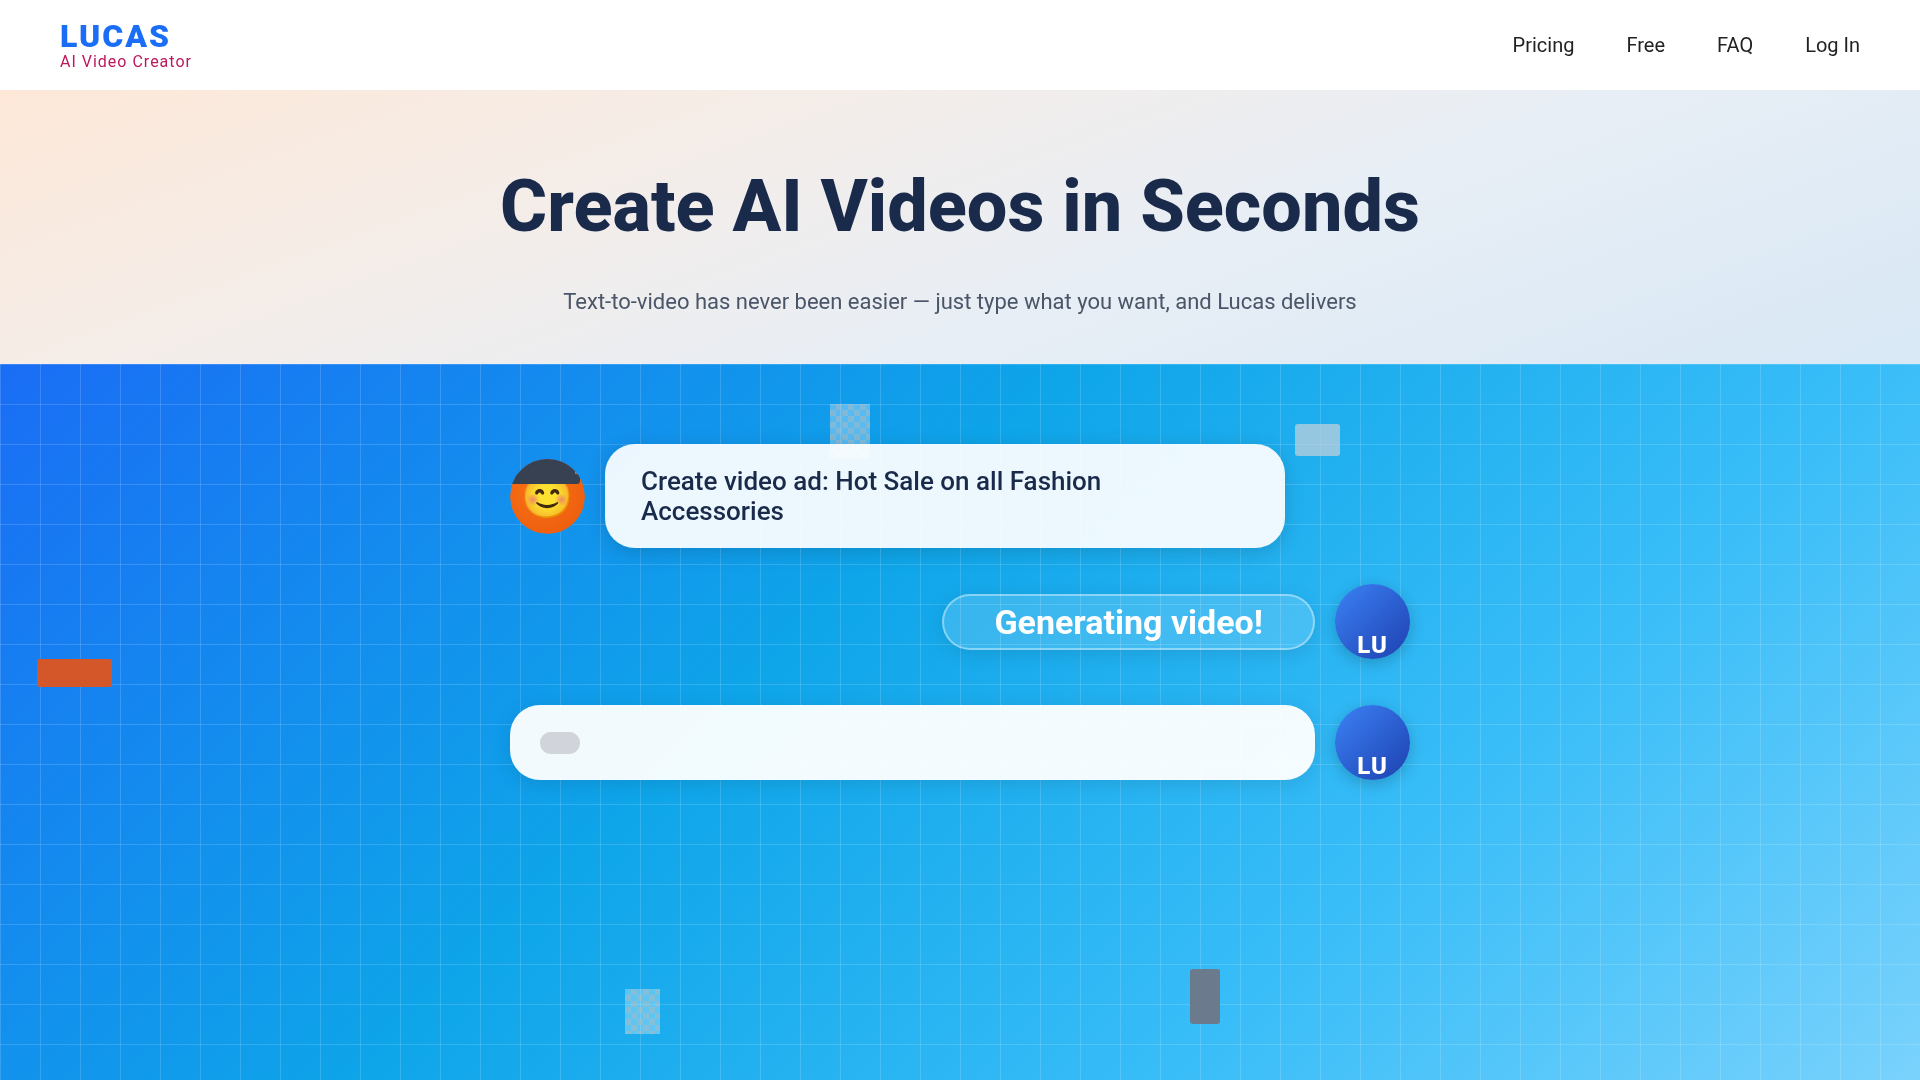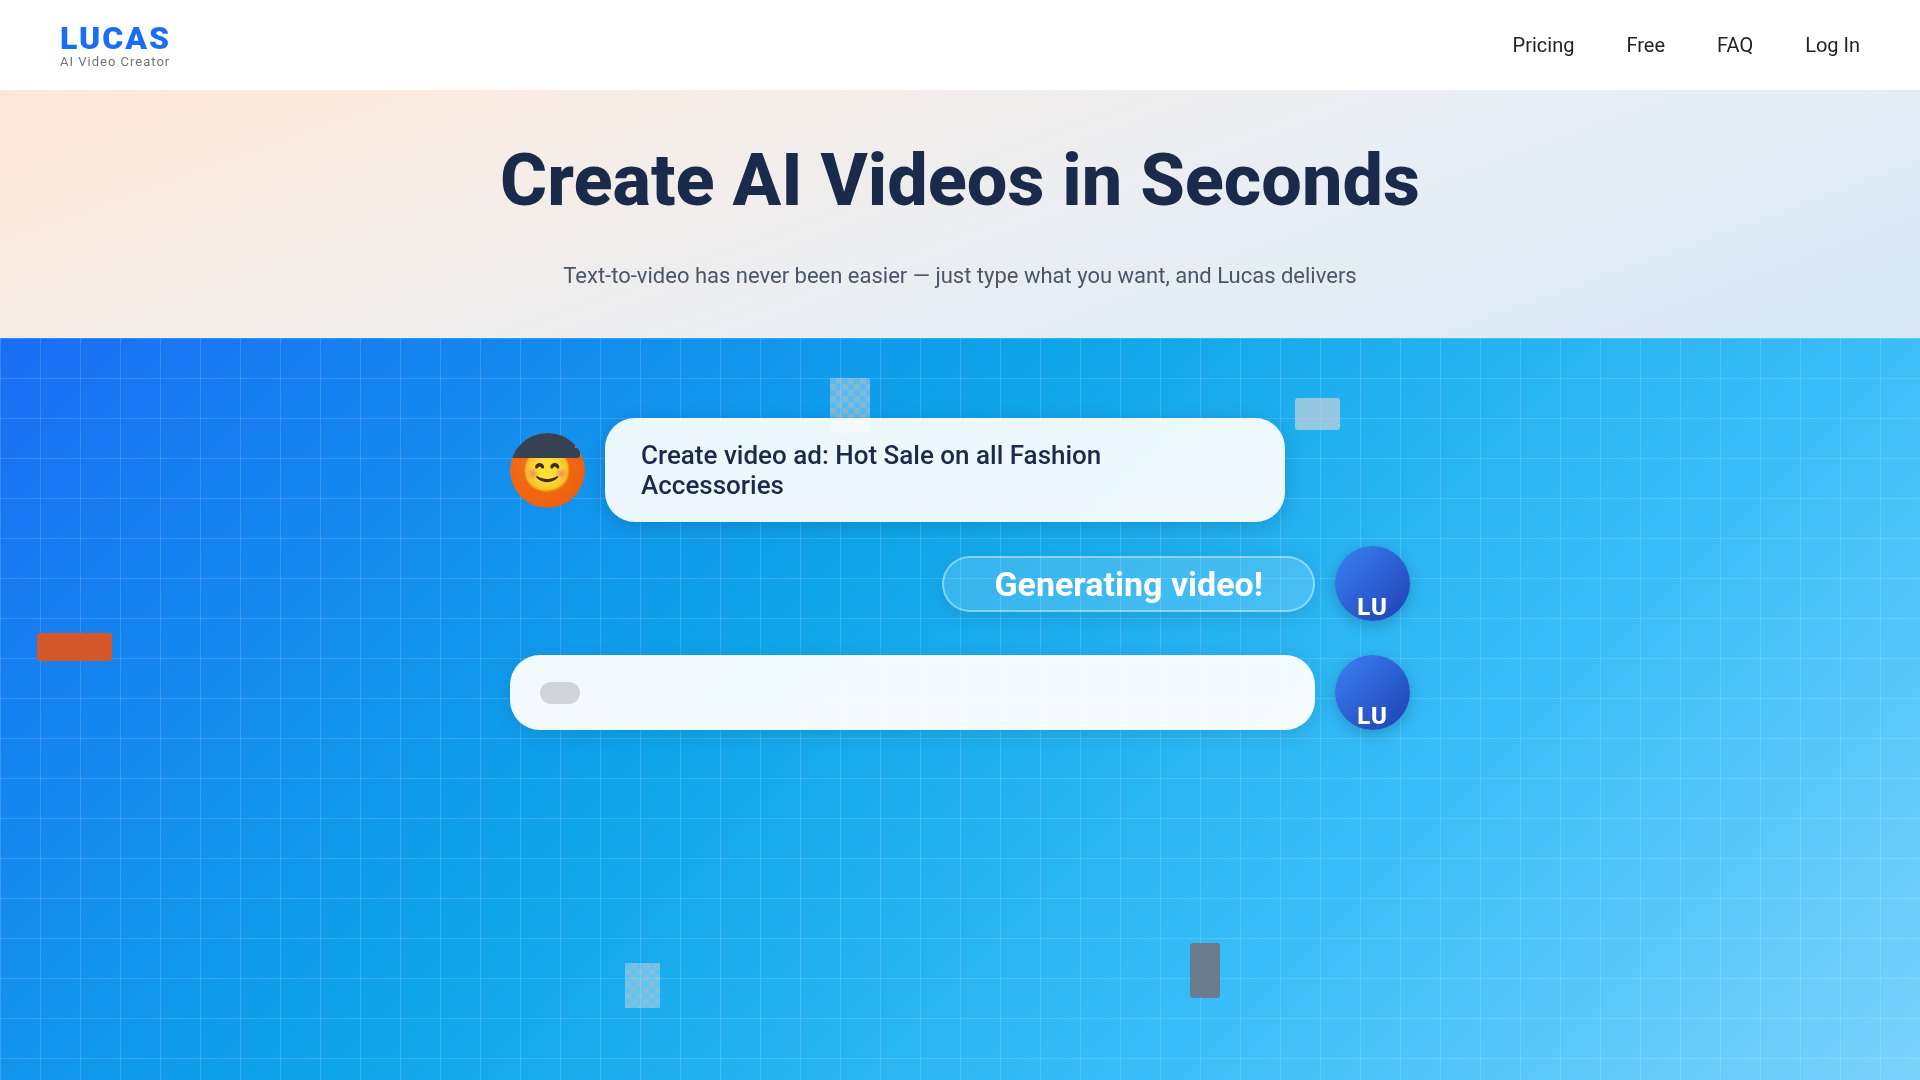--- a/index.html
+++ b/index.html
@@ -35,22 +35,22 @@
 
     .logo-text {
       font-size: 32px;
       font-weight: 900;
       color: #1a6df5;
       letter-spacing: 2px;
       line-height: 1;
     }
 
     .logo-subtitle {
-      font-size: 13px;
-      color: #737373;
+      font-size: 16px;
+      color: #be185d;
       letter-spacing: 1px;
     }
 
     .nav {
       display: flex;
       align-items: center;
       gap: 52px;
     }
 
     .nav-link {
@@ -67,21 +67,21 @@
       border-radius: 8px;
       padding: 14px 36px;
       font-size: 20px;
       font-weight: 600;
       cursor: pointer;
     }
 
     
     .hero {
       background: linear-gradient(160deg, #fde8d8 0%, #f5ede8 30%, #e8eef5 60%, #d8e8f5 100%);
-      padding: 48px 0 50px;
+      padding: 74px 0 50px;
       text-align: center;
     }
 
     .hero-title {
       font-size: 72px;
       font-weight: 800;
       color: #1a2a4a;
       margin-bottom: 20px;
     }
 
@@ -168,21 +168,21 @@
 
     
     .chat-container {
       position: absolute;
       top: 80px;
       left: 50%;
       transform: translateX(-50%);
       width: 900px;
       display: flex;
       flex-direction: column;
-      gap: 24px;
+      gap: 36px;
     }
 
     
     .message-user {
       display: flex;
       align-items: center;
       gap: 20px;
     }
 
     .avatar-user {

